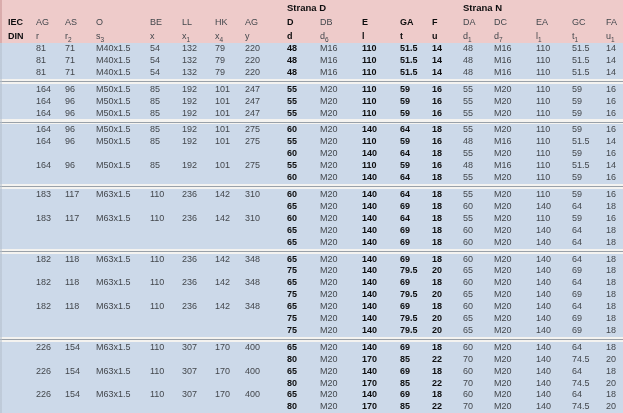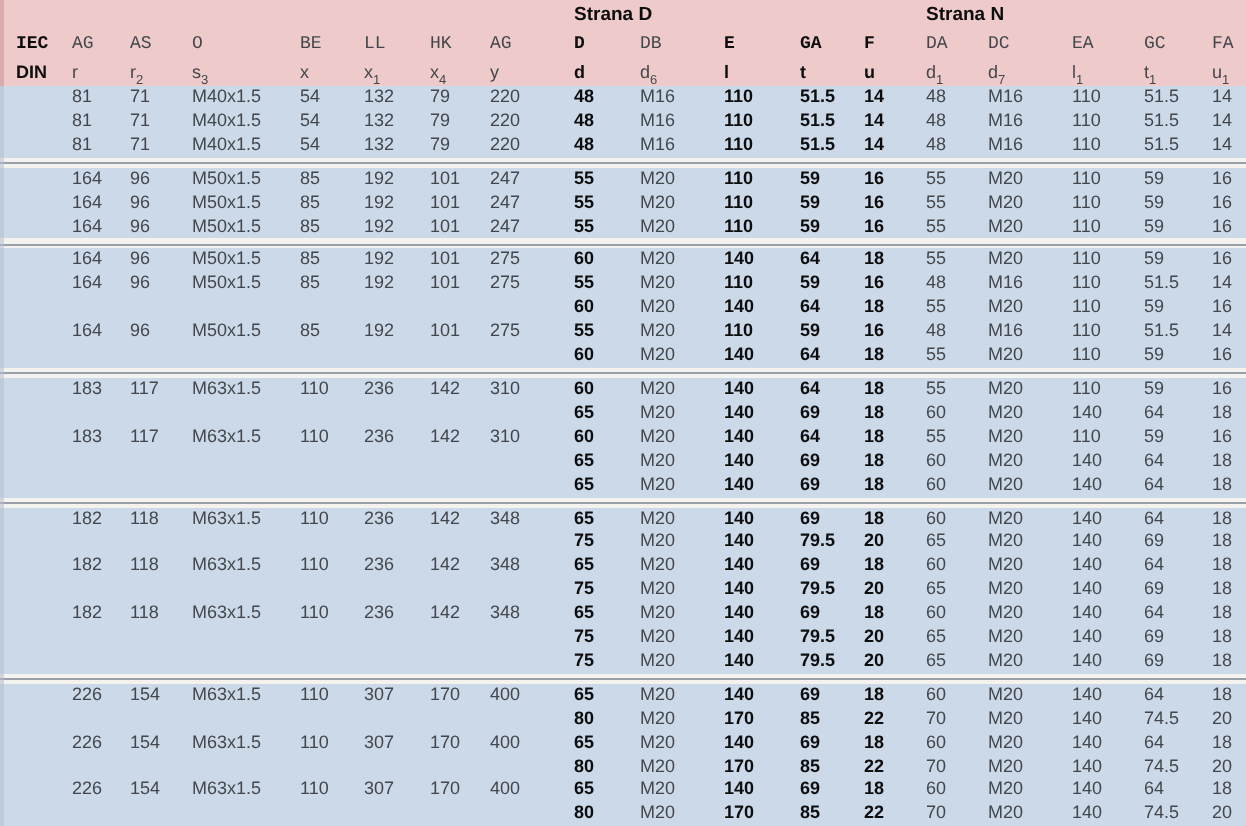--- a/index.html
+++ b/index.html
@@ -15,21 +15,21 @@
   td{padding:0;margin:0;font-size:9px;color:var(--txt);text-align:left;
      vertical-align:middle;white-space:nowrap;overflow:visible;}
   
   col.c1{width:36px}col.c2{width:29px}col.c3{width:31px}col.c4{width:54px}
   col.c5{width:32px}col.c6{width:33px}col.c7{width:30px}col.c8{width:42px}
   col.c9{width:33px}col.c10{width:42px}col.c11{width:38px}col.c12{width:32px}
   col.c13{width:31px}col.c14{width:31px}col.c15{width:42px}col.c16{width:36px}
   col.c17{width:34px}col.c18{width:17px}
   tr.hdr td{background:var(--pink);}
   tr.hdr-group{height:15px;}
-  tr.hdr-code{height:14px;font-family:Liberation Mono, monospace;}
+  tr.hdr-code{height:14px;}
   tr.hdr-sym{height:14px;padding-left:40px;}
   tr.hdr td.b, td.b{font-weight:bold;color:var(--boldtxt);}
   tr.hdr-group td{font-weight:bold;color:var(--boldtxt);font-size:9.5px;}
   tr.body-row{height:11.9px;padding-left:29px;}
   tr.body-row td{line-height:11.9px;background:var(--blue);}
   tr.gap-row{height:5px;}
   tr.gap-row td{background:var(--gap);padding:0;}
   tr.gap-row .rule{height:1px;margin-top:1px;background:var(--rule);}
   td.first{padding-left:8px;}
   sub{font-size:6.5px;line-height:0;}

